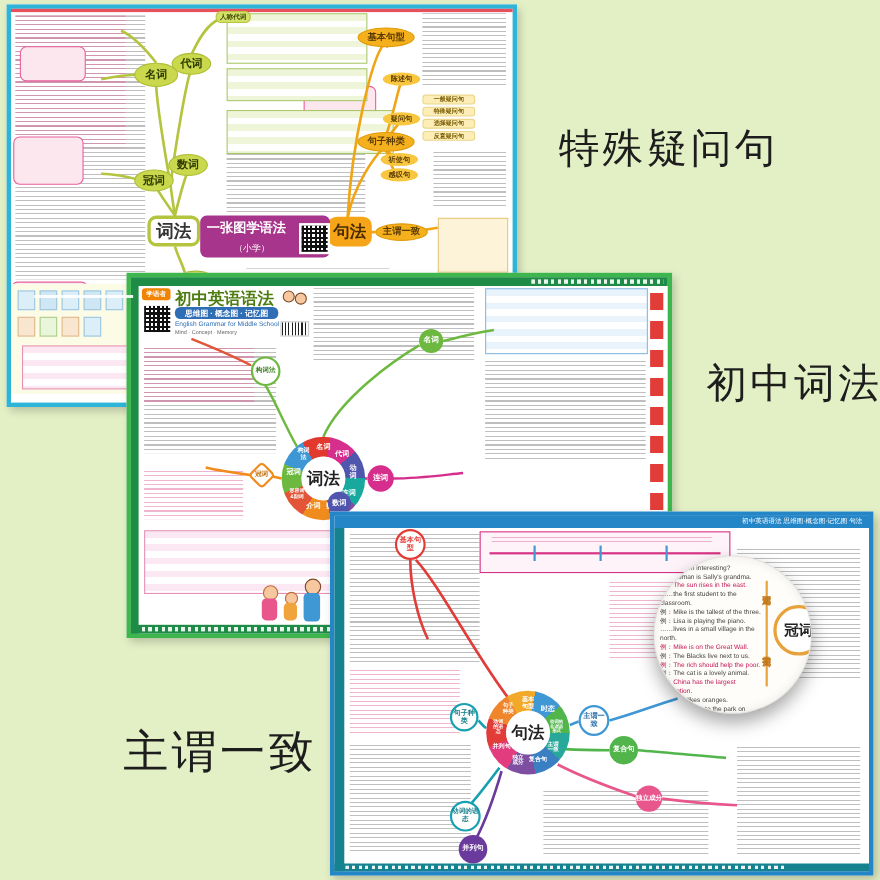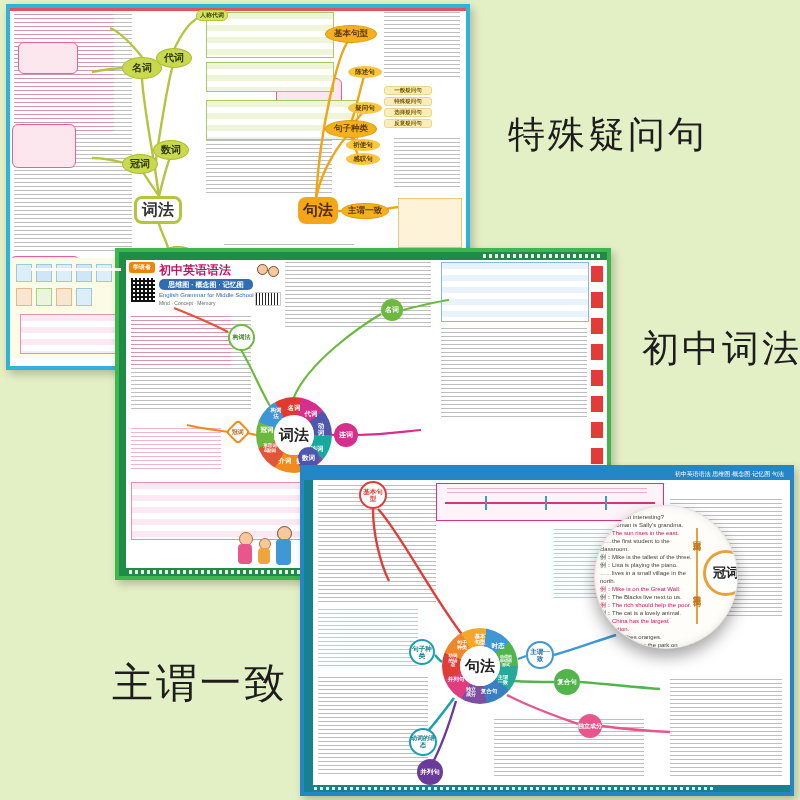--- a/index.html
+++ b/index.html
@@ -114,20 +114,25 @@
   <div class="abs node ell g-node" style="left:112px;top:49px;width:40px;height:22px;font-size:10px;">名词</div>
   <div class="abs node ell g-node" style="left:146px;top:40px;width:36px;height:20px;font-size:10px;">代词</div>
   <div class="abs node ell g-node" style="left:143px;top:132px;width:36px;height:20px;font-size:10px;">数词</div>
   <div class="abs node ell g-node" style="left:112px;top:146px;width:36px;height:20px;font-size:10px;">冠词</div>
   <div class="abs node ell g-node" style="left:150px;top:238px;width:36px;height:20px;font-size:10px;"></div>
   <div class="abs node g-leaf" style="left:186px;top:2px;width:32px;height:11px;font-size:6px;border-radius:5px;">人称代词</div>
 
   <div class="abs node" style="left:124px;top:188px;width:48px;height:28px;background:#fff;border:3px solid #b5c43e;border-radius:8px;font-size:16px;color:#333;">词法</div>
   <div class="abs node" style="left:288px;top:189px;width:40px;height:27px;background:#f5a517;border-radius:8px;font-size:15px;color:#4a2c00;">句法</div>
 
+  <div class="abs" style="left:172px;top:188px;width:118px;height:38px;background:#a8358c;border-radius:6px;">
+    <div class="abs" style="left:6px;top:5px;width:82px;color:#fff;font-weight:bold;font-size:12px;line-height:1.1;">一张图学语法</div>
+    <div class="abs" style="left:6px;top:24px;width:82px;color:#fff;font-size:8px;text-align:center;">（小学）</div>
+    <div class="abs qr" style="left:90px;top:7px;width:24px;height:24px;"></div>
+  </div>
 
   <div class="abs node ell o-node" style="left:315px;top:17px;width:52px;height:18px;font-size:8.5px;">基本句型</div>
   <div class="abs node ell o-node" style="left:315px;top:112px;width:52px;height:18px;font-size:8.5px;">句子种类</div>
   <div class="abs node ell o-node" style="left:331px;top:195px;width:48px;height:16px;font-size:8.5px;">主谓一致</div>
   <div class="abs node ell o-sub" style="left:338px;top:58px;width:34px;height:12px;font-size:6.5px;">陈述句</div>
   <div class="abs node ell o-sub" style="left:338px;top:94px;width:34px;height:12px;font-size:6.5px;">疑问句</div>
   <div class="abs node ell o-sub" style="left:336px;top:131px;width:34px;height:12px;font-size:6.5px;">祈使句</div>
   <div class="abs node ell o-sub" style="left:336px;top:145px;width:34px;height:12px;font-size:6.5px;">感叹句</div>
   <div class="abs node o-leaf" style="left:374px;top:78px;width:48px;height:9px;font-size:5.5px;border-radius:3px;">一般疑问句</div>
   <div class="abs node o-leaf" style="left:374px;top:89px;width:48px;height:9px;font-size:5.5px;border-radius:3px;">特殊疑问句</div>
@@ -140,21 +145,21 @@
 <div class="poster" style="left:115px;top:248px;width:488px;height:324px;border:4px solid #3cb64d;z-index:2;">
   <div class="abs strip-gv" style="left:0;top:0;width:488px;height:8px;">
     <div class="abs ftw" style="right:4px;top:2px;width:120px;height:4px;"></div>
   </div>
   <div class="abs strip-gv" style="left:0;top:8px;width:7px;height:316px;">
     <div class="abs ftw" style="left:2px;top:8px;width:3px;height:90px;transform:rotate(90deg);transform-origin:0 0;"></div>
   </div>
 
   <div class="abs" style="left:10px;top:10px;width:150px;height:48px;">
     <div class="abs node" style="left:0;top:0;width:26px;height:11px;background:#f08300;color:#fff;font-size:6px;border-radius:3px;">学语者</div>
-    <div class="abs" style="left:30px;top:0;width:110px;color:#be185d;font-weight:bold;font-size:12px;white-space:nowrap;text-shadow:1px 1px 0 #fff;">初中英语语法</div>
+    <div class="abs" style="left:30px;top:0;width:110px;color:#4d7c0f;font-weight:bold;font-size:15px;white-space:nowrap;text-shadow:1px 1px 0 #fff;">初中英语语法</div>
     <div class="abs ell" style="left:128px;top:2px;width:9px;height:9px;background:#f7c8a0;border:1px solid #7a4a28;"></div>
     <div class="abs ell" style="left:139px;top:4px;width:9px;height:9px;background:#f7c8a0;border:1px solid #7a4a28;"></div>
     <div class="abs node" style="left:30px;top:17px;width:94px;height:11px;background:#2f6eb5;color:#fff;font-size:7px;border-radius:5px;">思维图 · 概念图 · 记忆图</div>
     <div class="abs" style="left:30px;top:30px;color:#2f6eb5;font-size:6px;white-space:nowrap;">English Grammar for Middle School</div>
     <div class="abs" style="left:30px;top:38px;color:#6a6a6a;font-size:5px;white-space:nowrap;">Mind · Concept · Memory</div>
     <div class="abs qr" style="left:0;top:14px;width:24px;height:24px;"></div>
     <div class="abs barcode" style="left:126px;top:30px;width:24px;height:12px;"></div>
   </div>
 
   <div class="abs ft" style="left:12px;top:64px;width:120px;height:96px;"></div>

